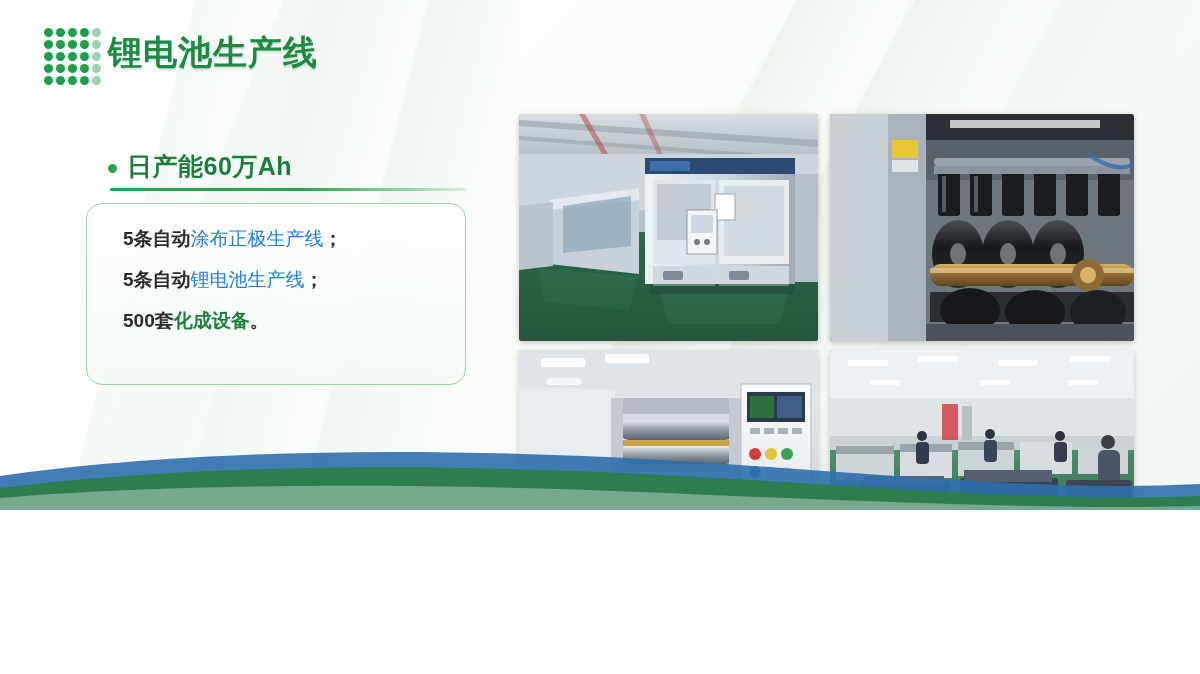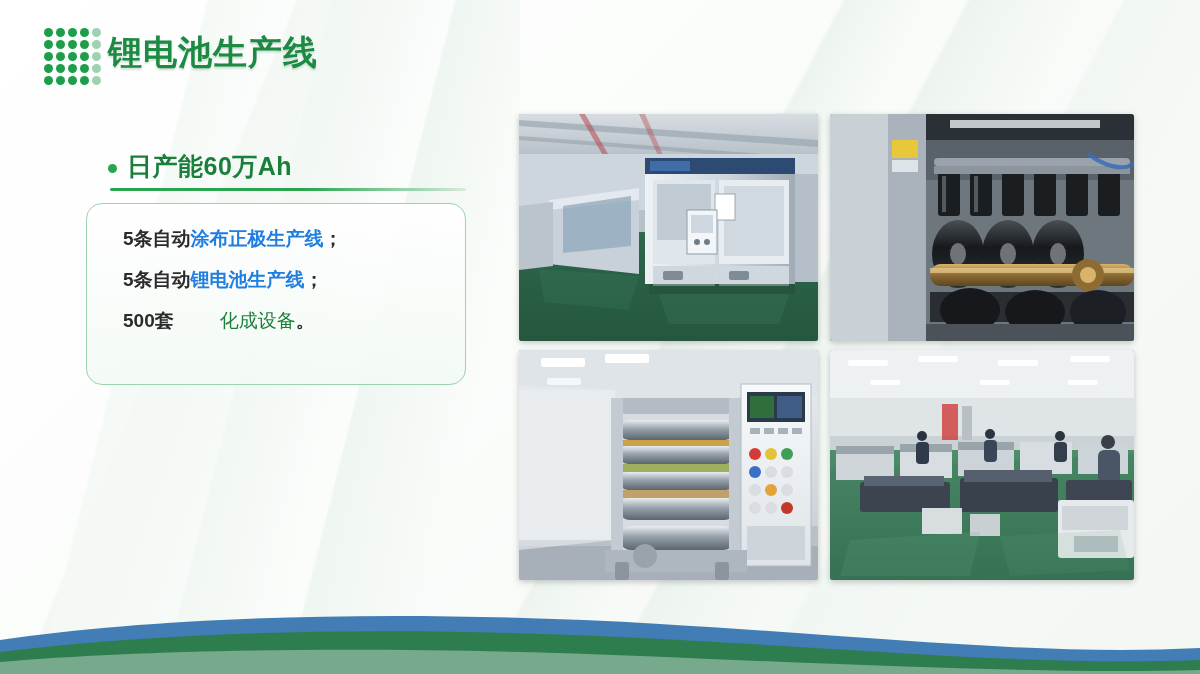--- a/index.html
+++ b/index.html
@@ -9,21 +9,21 @@
   body {
     width: 1200px;
     height: 674px;
     overflow: hidden;
     font-family: "Liberation Sans", sans-serif;
     background: #ffffff;
   }
   .slide {
     position: relative;
     width: 1200px;
-    height: 674px;
+    height: 510px;
     background: linear-gradient(135deg, #ffffff 0%, #fbfdfb 40%, #f2f7f3 100%);
     overflow: hidden;
   }
   
   .bg-streaks {
     position: absolute;
     inset: 0;
     background:
       linear-gradient(118deg, rgba(255,255,255,0) 0%, rgba(255,255,255,0) 54%, rgba(235,243,237,0.85) 54.3%, rgba(235,243,237,0.0) 60%),
       linear-gradient(118deg, rgba(255,255,255,0) 0%, rgba(255,255,255,0) 62%, rgba(232,241,235,0.7) 62.3%, rgba(232,241,235,0.0) 70%),
@@ -125,26 +125,25 @@
   }
   .info-line {
     font-size: 19px;
     color: #2b2b2b;
     margin-bottom: 15px;
     white-space: nowrap;
     font-weight: 600;
   }
   .info-line .hl {
     color: #1f7ee0;
-    font-weight: bold;
+    font-weight: normal;
   }
   .info-line .hl-green {
     color: #1b7f3c;
-    font-weight: normal;
-    margin-left: 46px;
+    font-weight: bold;
   }
 
   
   .photos {
     position: absolute;
     left: 519px;
     top: 114px;
     width: 615px;
     height: 466px;
   }

